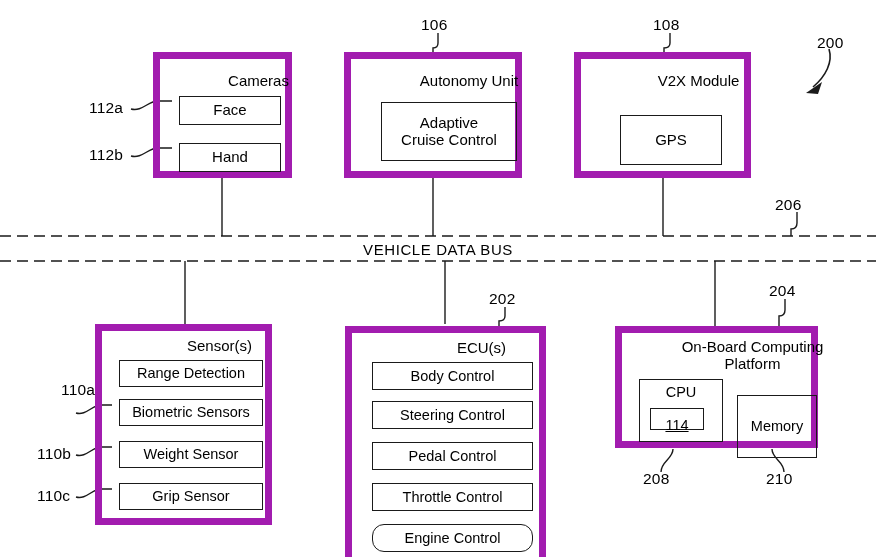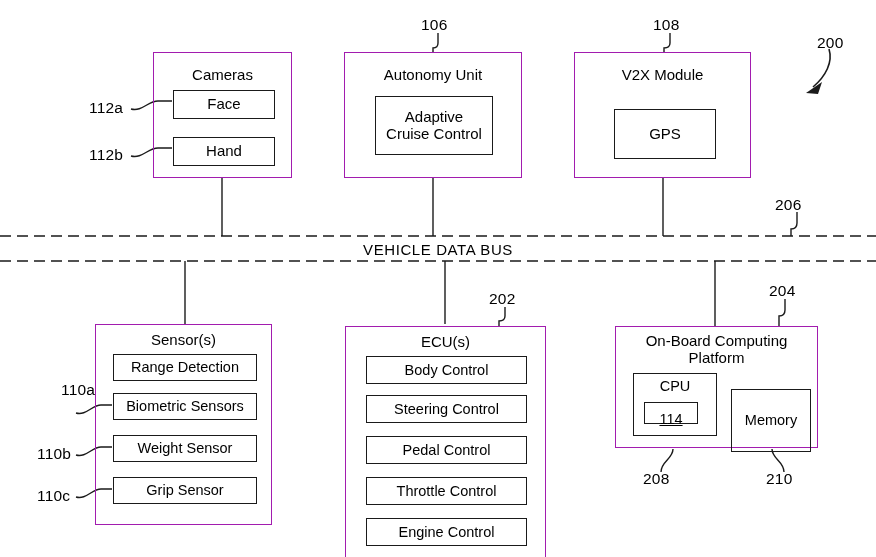--- a/index.html
+++ b/index.html
@@ -24,21 +24,22 @@
     height: 557px;
     pointer-events: none;
   }
   .box {
     position: absolute;
     box-sizing: border-box;
     border: 1px solid #1a1a1a;
     background: transparent;
   }
   .outer-box {
-    border: 1px solid #a21caf;
+    border: 7px solid #a21caf;
+    padding-left: 36px;
   }
   .inner-box {
     position: absolute;
     box-sizing: border-box;
     border: 1px solid #1a1a1a;
     display: flex;
     align-items: center;
     justify-content: center;
     text-align: center;
     line-height: 1.12;
@@ -135,21 +136,21 @@
     </div>
     <div class="inner-box lbl" style="left:19px; top:84px; width:102px; height:29px;">
       <span>Hand</span>
     </div>
   </div>
   <div class="ref" style="left:89px; top:99px;">112a</div>
   <div class="ref" style="left:89px; top:146px;">112b</div>
 
   <div class="box outer-box" style="left:344px; top:52px; width:178px; height:126px;">
     <div class="grp-title" style="top:14px;">Autonomy Unit</div>
-    <div class="inner-box lbl" style="left:30px; top:43px; width:118px; height:59px; white-space:pre-line;">
+    <div class="inner-box lbl" style="left:30px; top:43px; width:136px; height:59px; white-space:pre-line;">
       <span>Adaptive
 Cruise Control</span>
     </div>
   </div>
   <div class="ref" style="left:421px; top:16px;">106</div>
 
   <div class="box outer-box" style="left:574px; top:52px; width:177px; height:126px;">
     <div class="grp-title" style="top:14px;">V2X Module</div>
     <div class="inner-box lbl" style="left:39px; top:56px; width:102px; height:50px;">
       <span>GPS</span>
@@ -186,21 +187,21 @@
     </div>
     <div class="inner-box lbl-sm" style="left:20px; top:68px; width:161px; height:28px;">
       <span>Steering Control</span>
     </div>
     <div class="inner-box lbl-sm" style="left:20px; top:109px; width:161px; height:28px;">
       <span>Pedal Control</span>
     </div>
     <div class="inner-box lbl-sm" style="left:20px; top:150px; width:161px; height:28px;">
       <span>Throttle Control</span>
     </div>
-    <div class="inner-box lbl-sm" style="left:20px; top:191px; width:161px; height:28px;">
+    <div class="inner-box lbl-sm" style="left:20px; top:191px; width:161px; height:28px;border-radius:12px;">
       <span>Engine Control</span>
     </div>
   </div>
   <div class="ref" style="left:489px; top:290px;">202</div>
 
   <div class="box outer-box" style="left:615px; top:326px; width:203px; height:122px;">
     <div class="grp-title" style="top:6px; white-space:pre-line;">On-Board Computing
 Platform</div>
     <div class="inner-box" style="left:17px; top:46px; width:84px; height:63px; display:block;">
       <div class="lbl-sm" style="text-align:center; margin-top:4px;">CPU</div>

